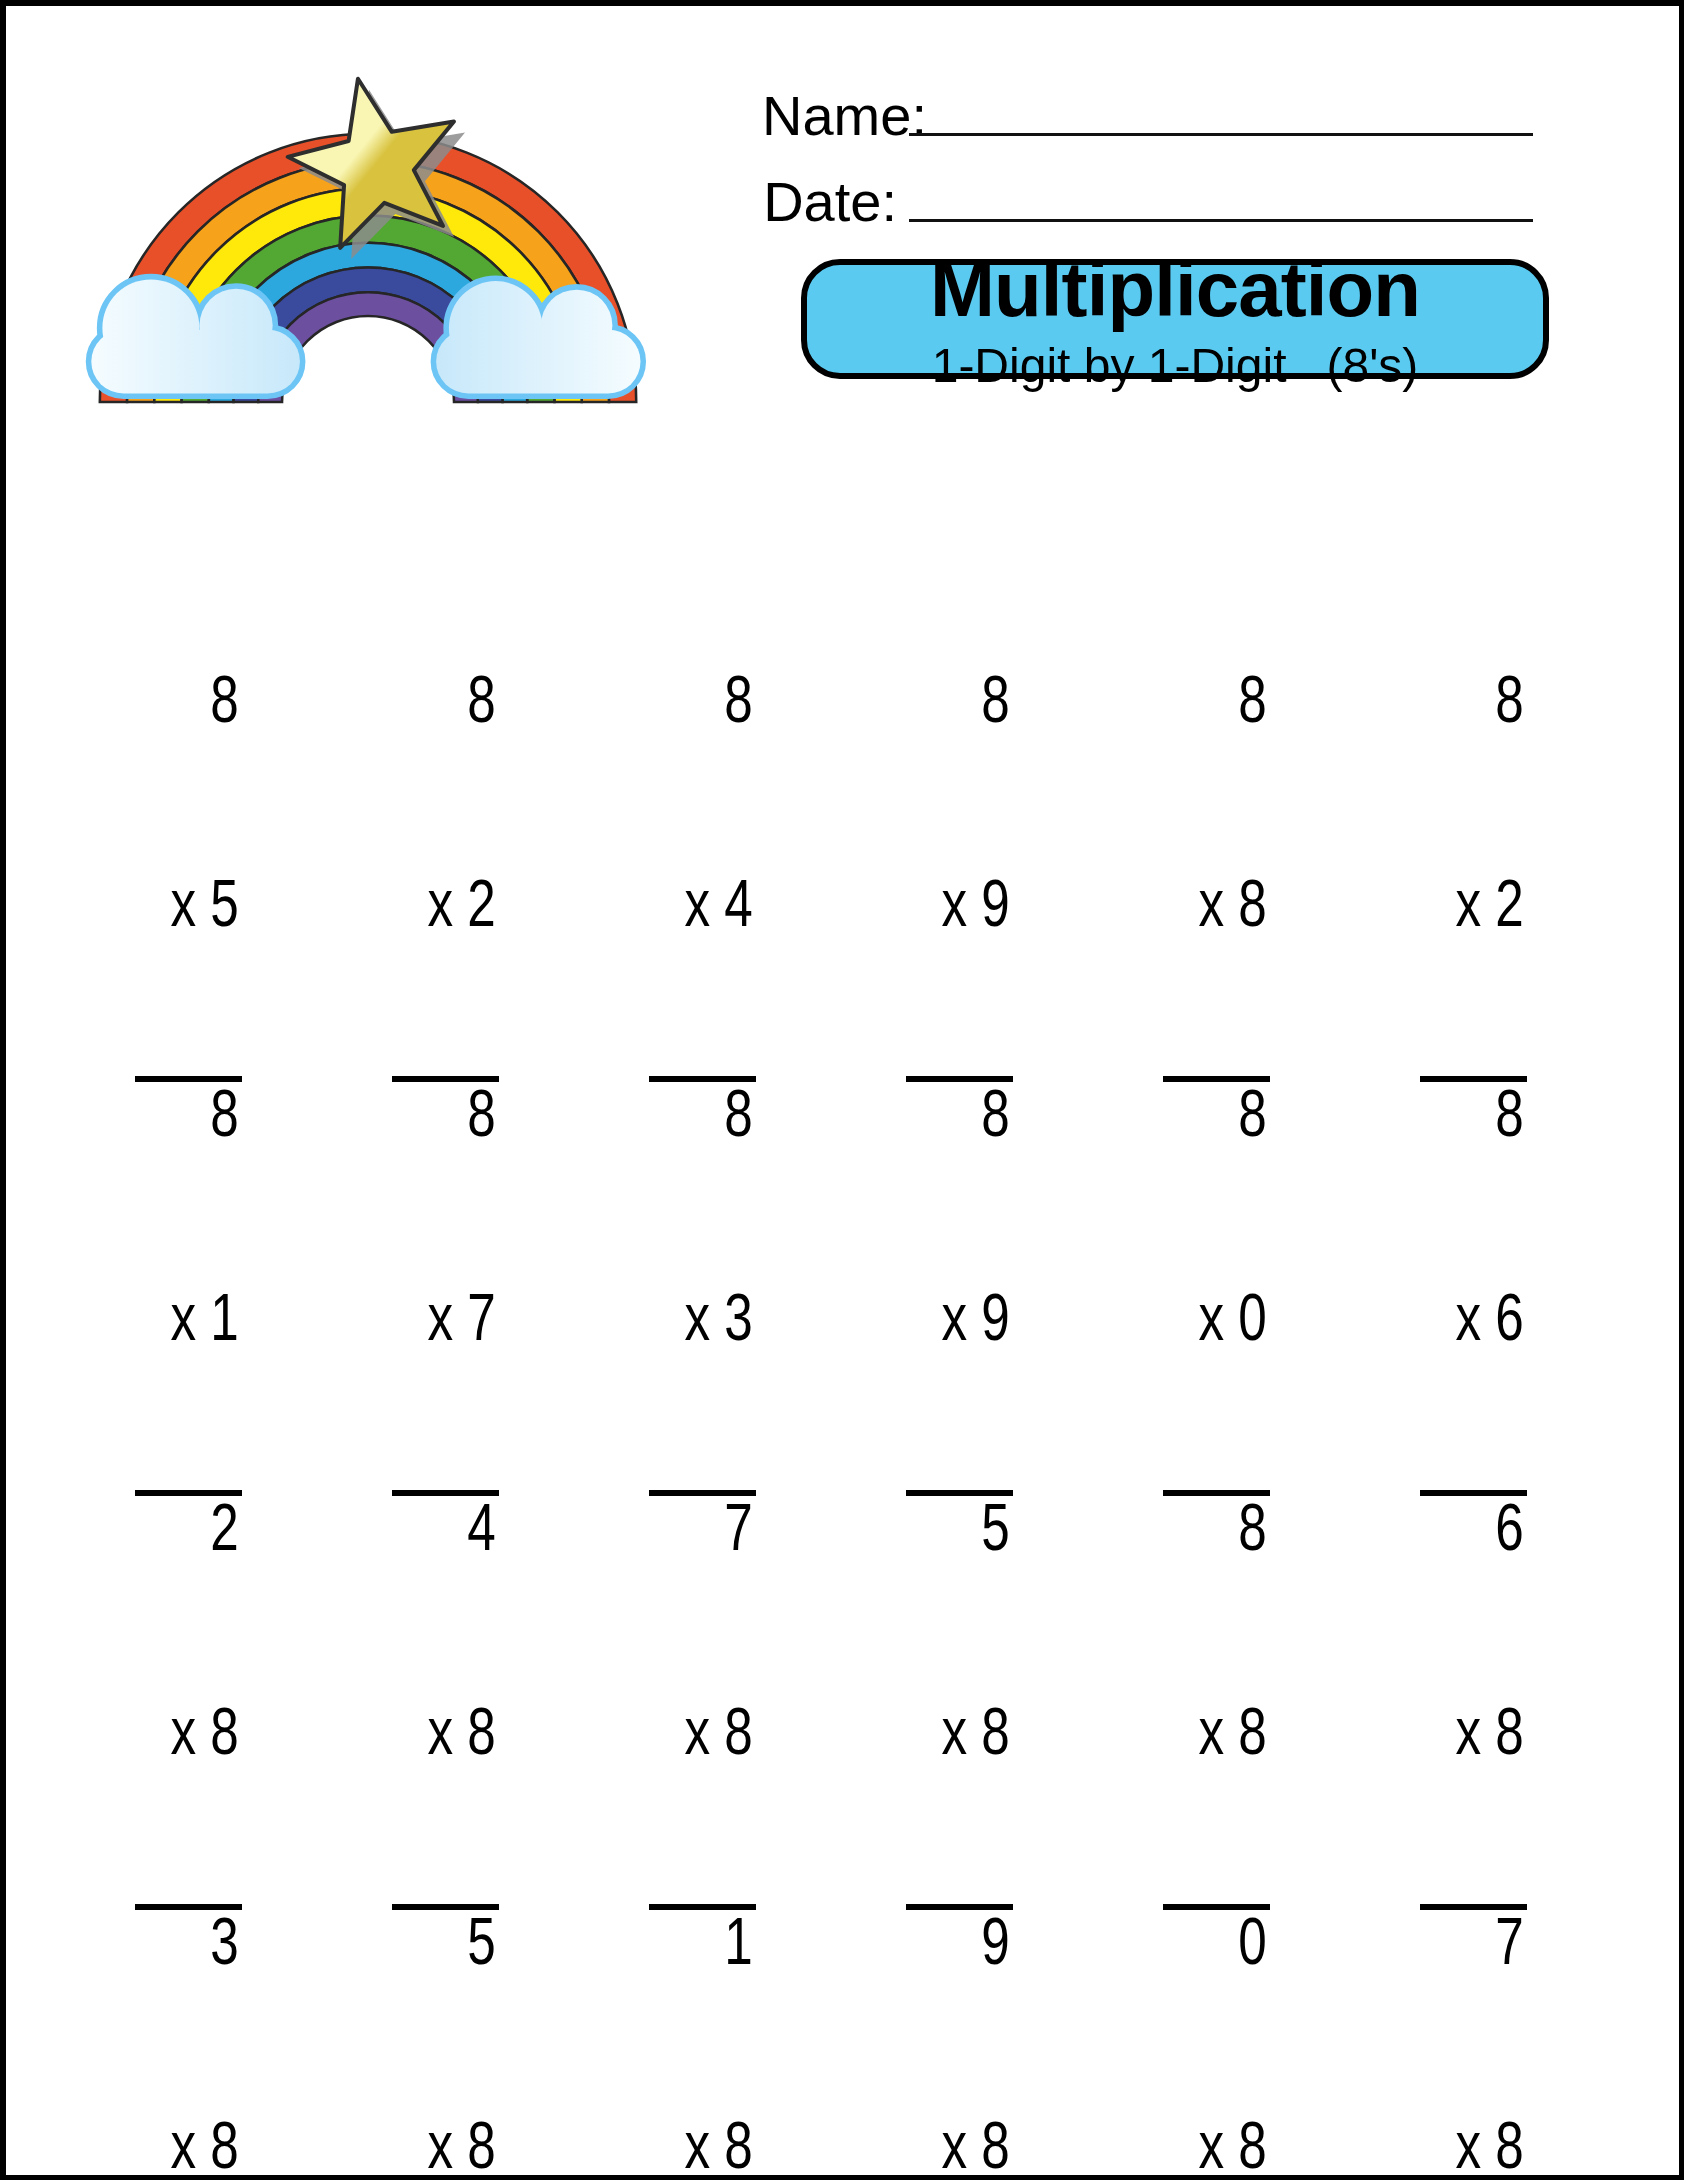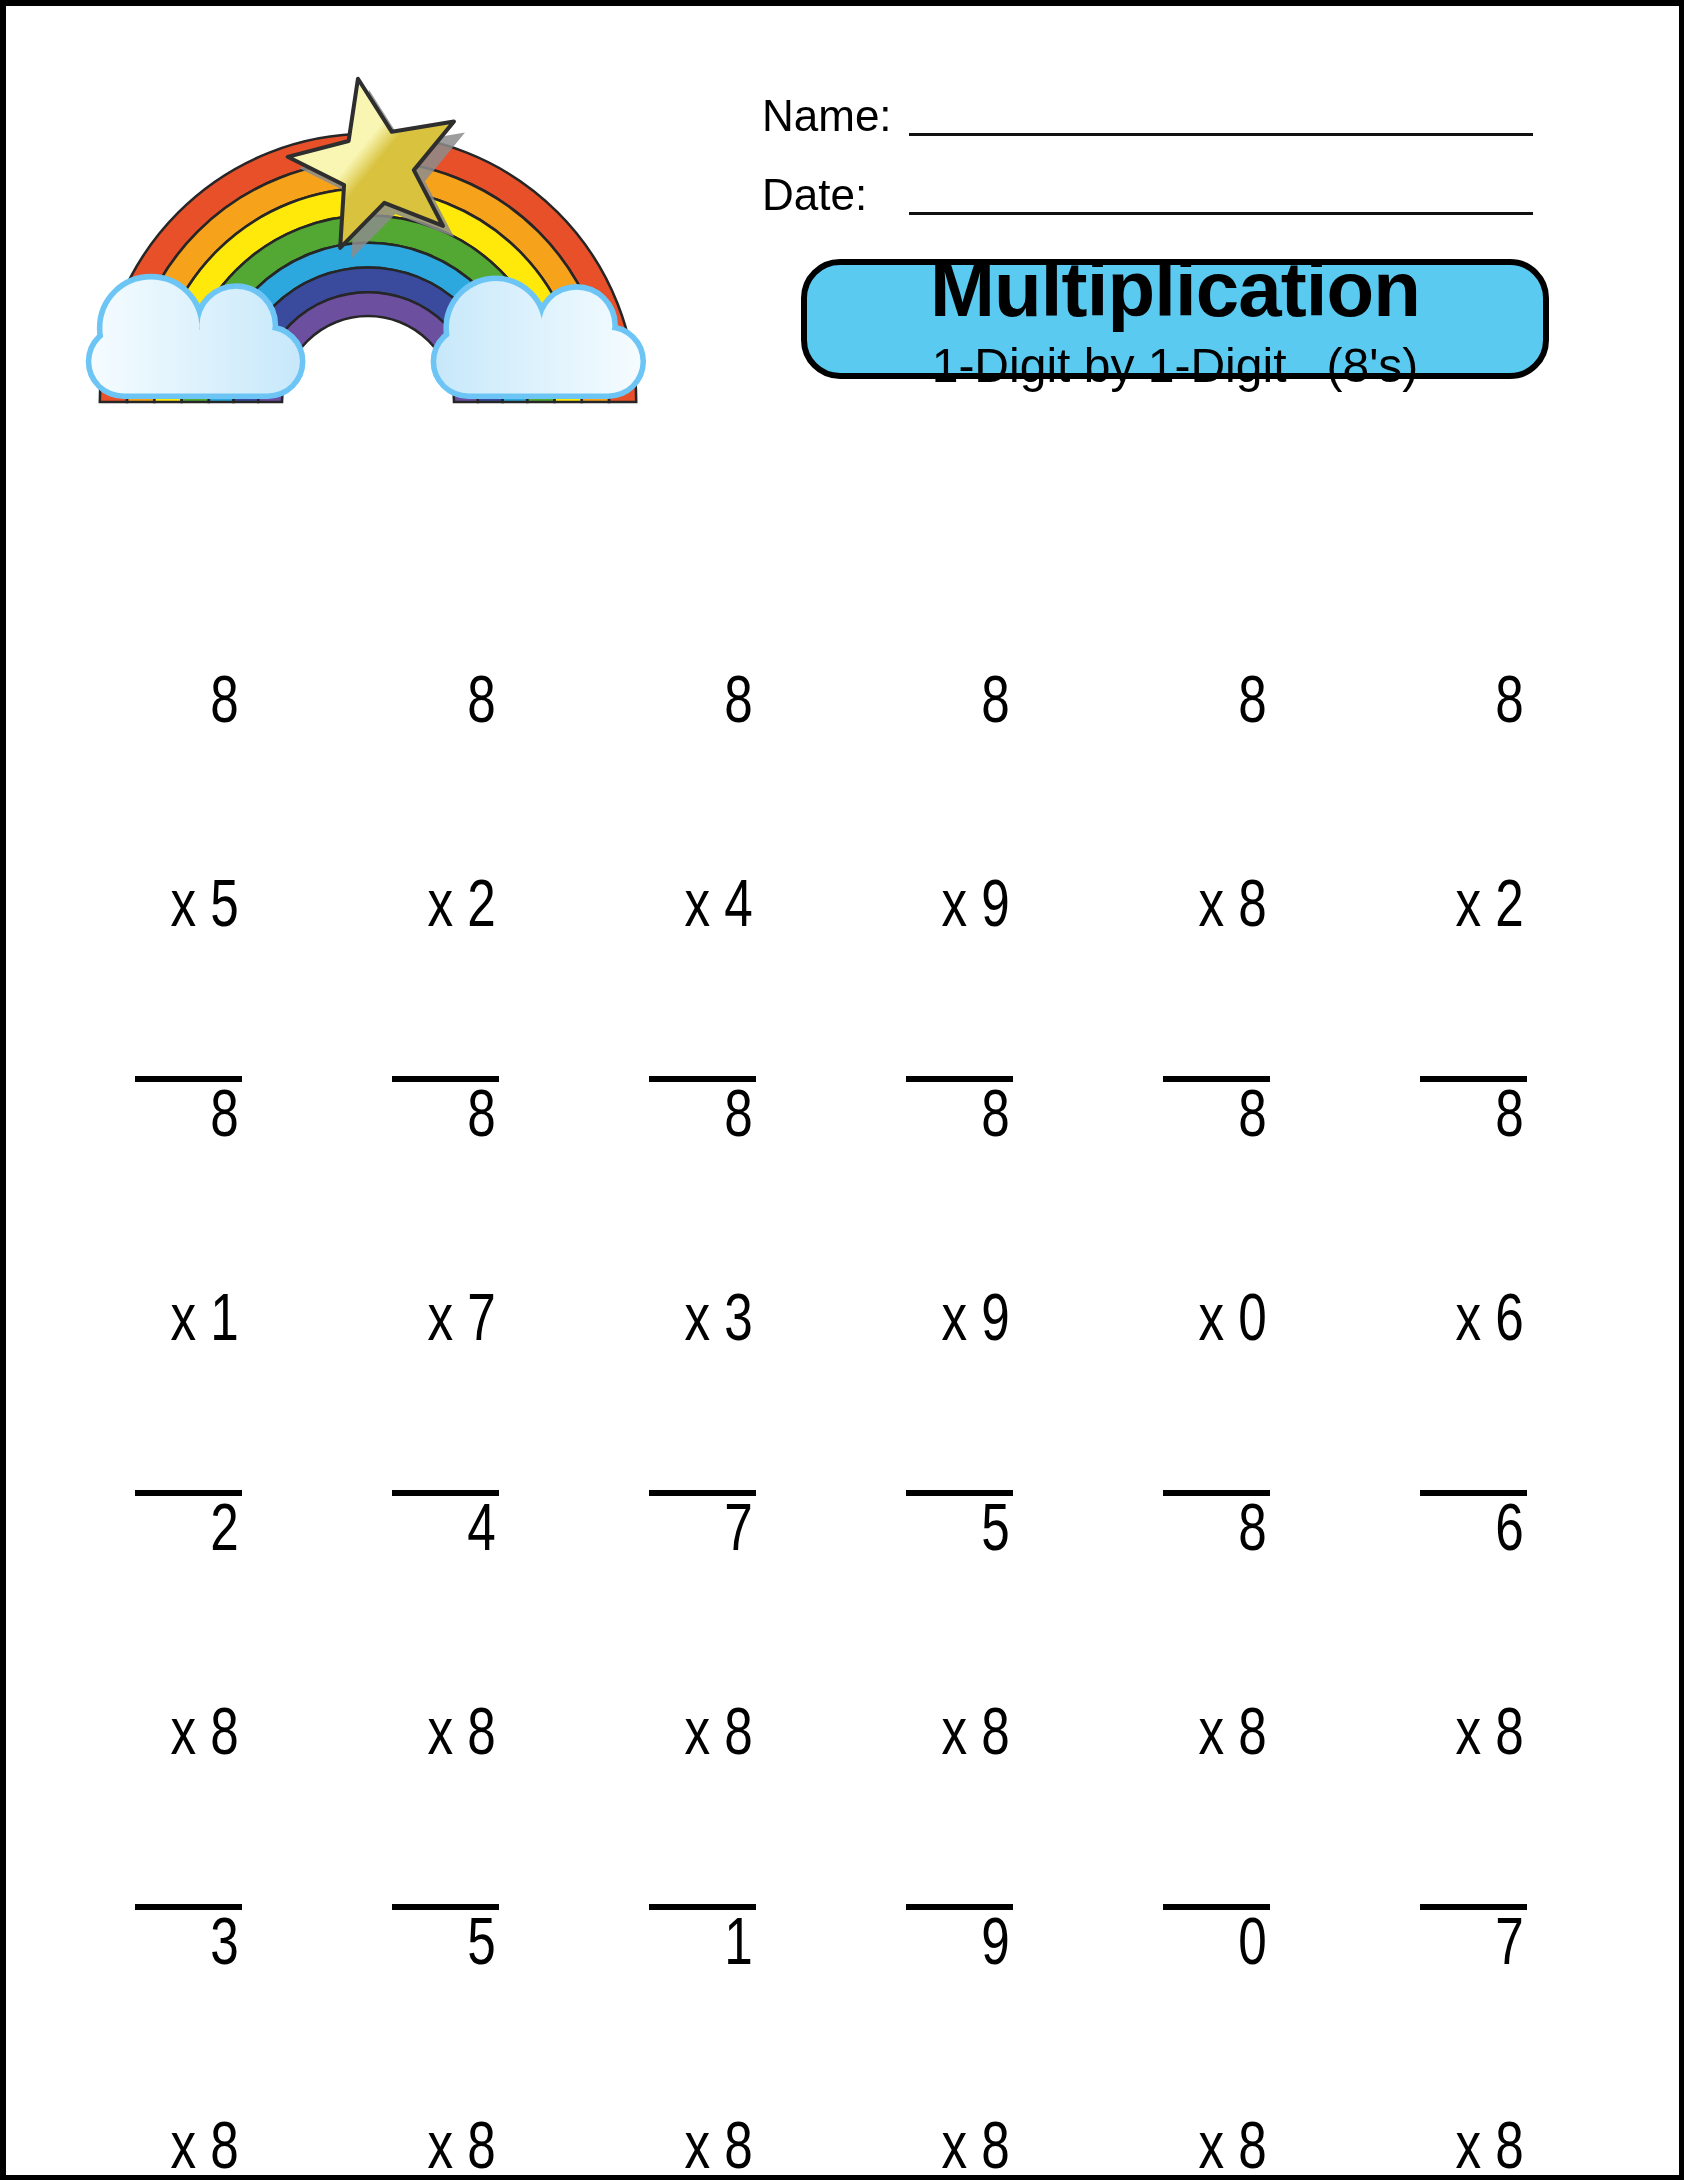--- a/index.html
+++ b/index.html
@@ -20,22 +20,22 @@
 
   
   .instruction {
     position:absolute; left:101px; top:388px;
     font-size:41px; line-height:46px; letter-spacing:0.4px;
   }
 
   
   .field { position:absolute; display:flex; align-items:flex-end; width:771px; height:53px; }
   .field-name { left:756px; top:82px; }
-  .field-date { left:756px; top:161px; }
-  .field-label { width:135px; font-size:44px; line-height:51px; white-space:pre; }
+  .field-date { left:756px; top:168px; }
+  .field-label { width:135px; text-align:right; font-size:56px; line-height:51px; white-space:pre; }
   .field-line { flex:1; margin-left:12px; margin-bottom:5.1px; border-bottom:3.4px solid #111; height:0; }
 
   
   .title-box {
     position:absolute; left:795px; top:253px; width:748px; height:120px;
     box-sizing:border-box;
     border:6px solid #000; border-radius:39px;
     background:#5BCAF0;
     display:flex; flex-direction:column; align-items:center; justify-content:center;
     text-align:center;

